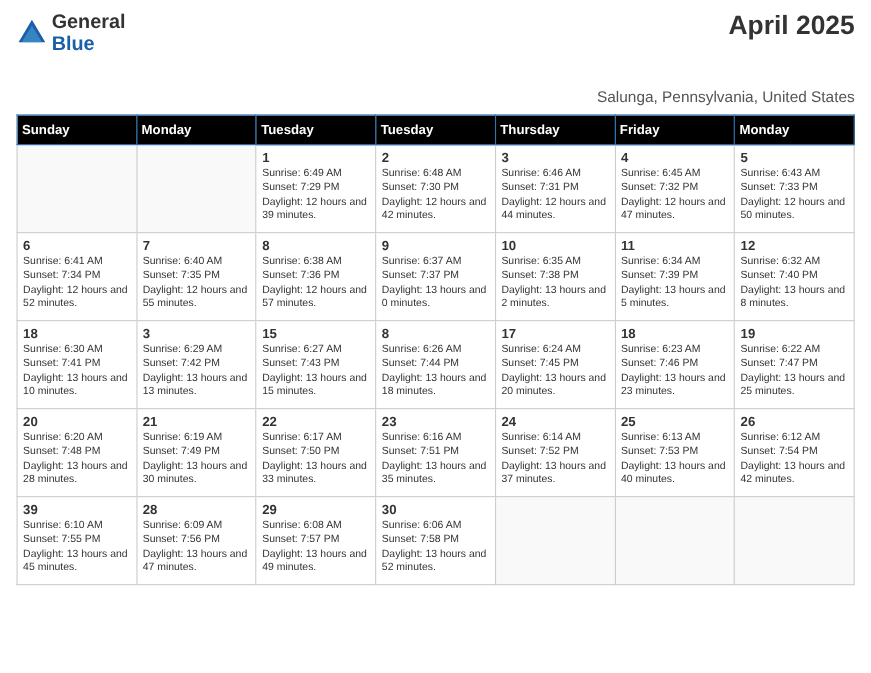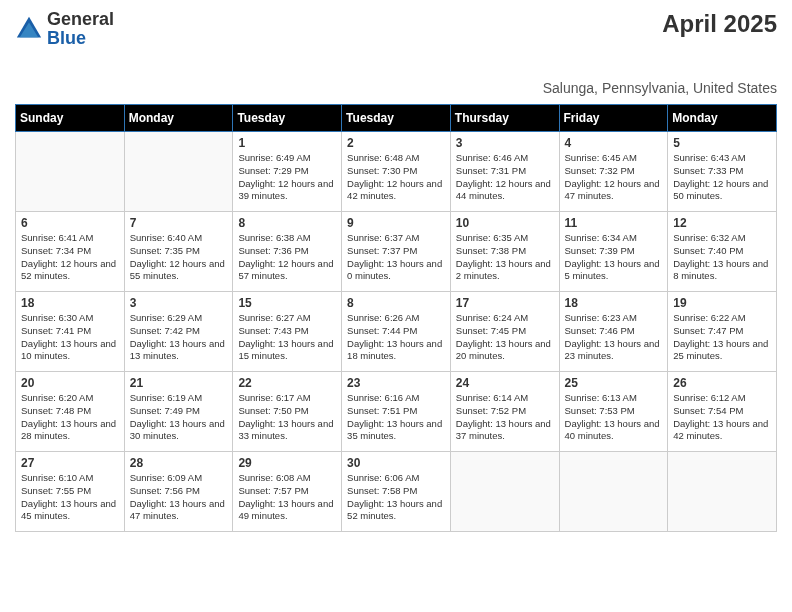--- a/index.html
+++ b/index.html
@@ -229,21 +229,21 @@
           <span class="day-num">25</span>
           <div class="cell-text">Sunrise: 6:13 AM<br>Sunset: 7:53 PM<br>Daylight: 13 hours and 40 minutes.</div>
         </td>
         <td>
           <span class="day-num">26</span>
           <div class="cell-text">Sunrise: 6:12 AM<br>Sunset: 7:54 PM<br>Daylight: 13 hours and 42 minutes.</div>
         </td>
       </tr>
       <tr>
         <td>
-          <span class="day-num">27</span>
+          <span class="day-num">39</span>
           <div class="cell-text">Sunrise: 6:10 AM<br>Sunset: 7:55 PM<br>Daylight: 13 hours and 45 minutes.</div>
         </td>
         <td>
           <span class="day-num">28</span>
           <div class="cell-text">Sunrise: 6:09 AM<br>Sunset: 7:56 PM<br>Daylight: 13 hours and 47 minutes.</div>
         </td>
         <td>
           <span class="day-num">29</span>
           <div class="cell-text">Sunrise: 6:08 AM<br>Sunset: 7:57 PM<br>Daylight: 13 hours and 49 minutes.</div>
         </td>

